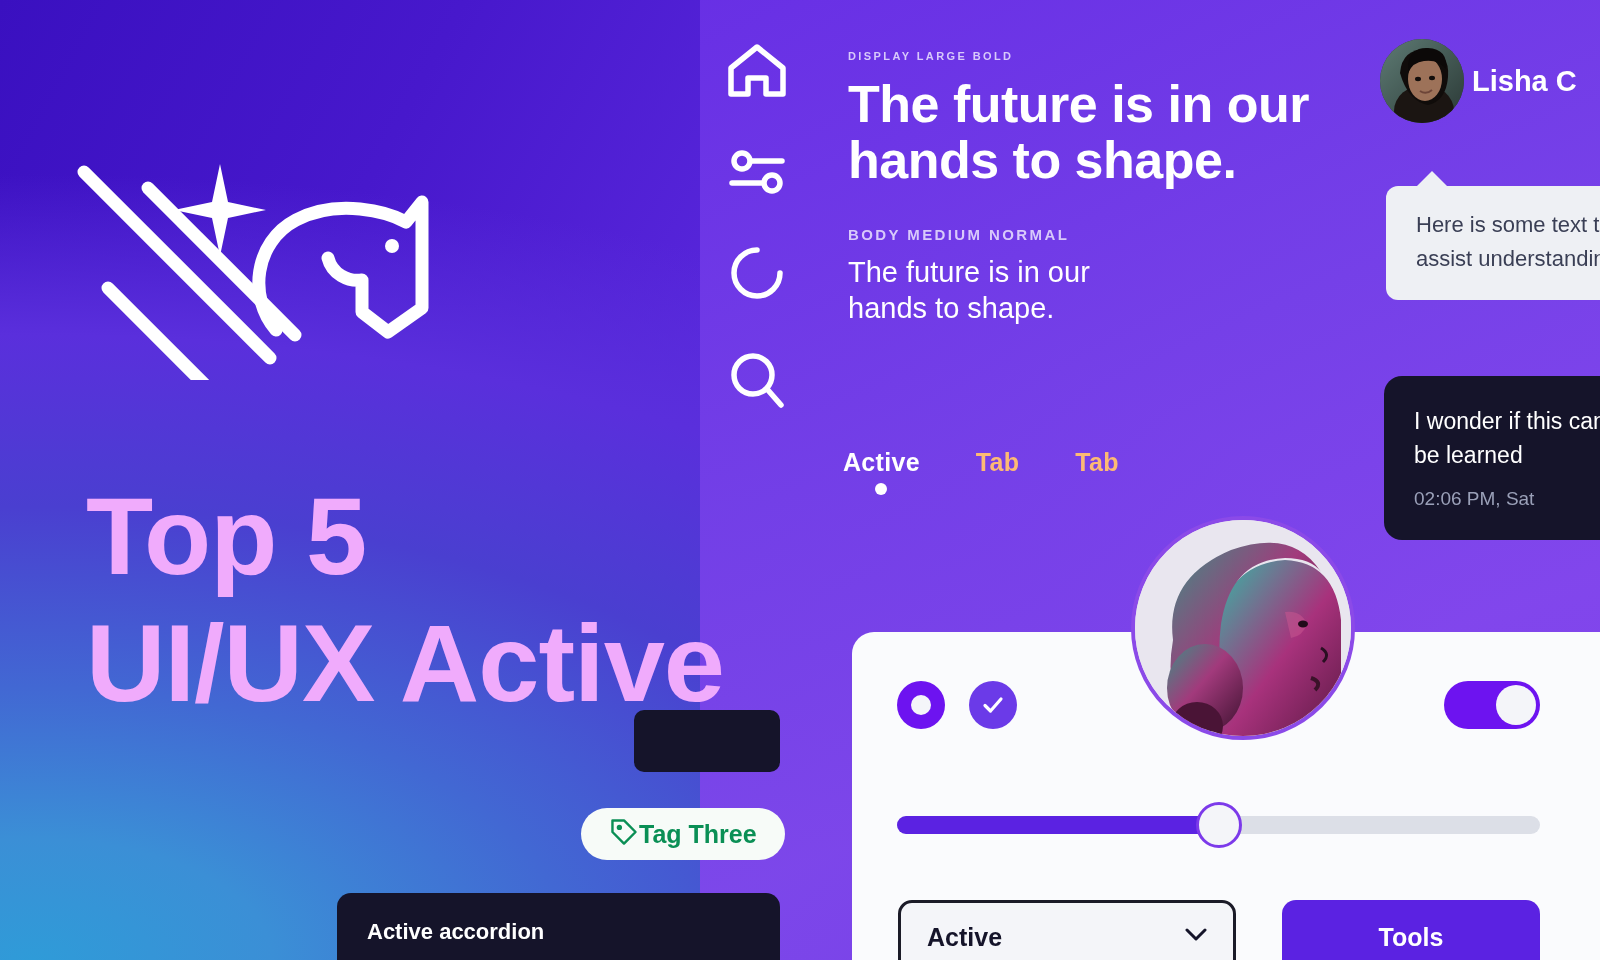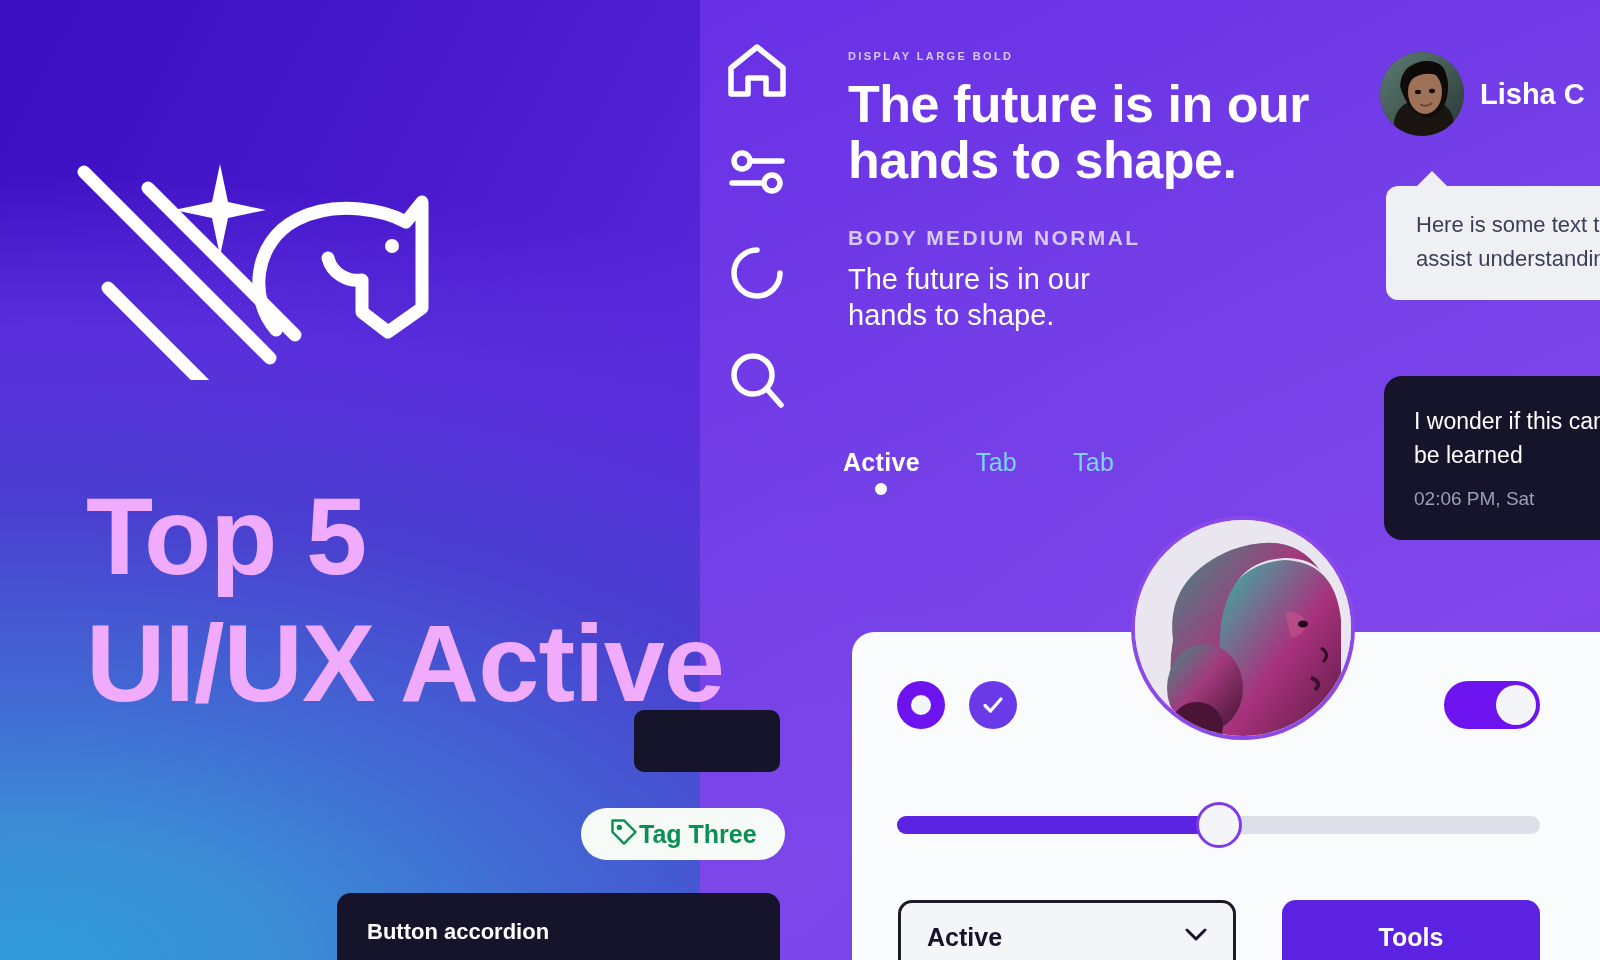--- a/index.html
+++ b/index.html
@@ -28,33 +28,33 @@
 
   
   .icon-col{position:absolute;left:722px;top:42px;width:70px;
       display:flex;flex-direction:column;gap:48px;align-items:center;}
   .icon-col svg{display:block;}
 
   
   .type-block{position:absolute;left:848px;top:50px;width:500px;}
   .eyebrow{color:#d8c9fb;font-size:11px;font-weight:700;letter-spacing:2.4px;text-transform:uppercase;}
   .display-lg{color:#fff;font-size:52px;line-height:1.08;font-weight:700;margin:14px 0 0;letter-spacing:-.5px;}
-  .eyebrow2{color:#d8c9fb;font-size:21px;font-weight:700;letter-spacing:2.4px;margin-top:38px;text-transform:uppercase;}
+  .eyebrow2{color:#d8c9fb;font-size:15px;font-weight:700;letter-spacing:2.4px;margin-top:38px;text-transform:uppercase;}
   .body-md{color:#fff;font-size:29px;line-height:1.22;font-weight:400;margin-top:12px;}
 
   
   .tabs{position:absolute;left:843px;top:448px;display:flex;gap:56px;align-items:flex-start;}
   .tab{position:relative;font-size:25px;letter-spacing:.3px;padding-bottom:20px;}
   .tab.active{color:#fff;font-weight:700;}
-  .tab.inactive{color:#7dd3fc;font-weight:400;}
+  .tab.inactive{color:#fdba74;font-weight:700;}
   .tab .dot{position:absolute;left:50%;transform:translateX(-50%);bottom:2px;
       width:12px;height:12px;border-radius:50%;background:#fff;}
 
   
-  .person{position:absolute;left:1380px;top:52px;display:flex;align-items:center;gap:16px;}
+  .person{position:absolute;left:1380px;top:39px;display:flex;align-items:center;gap:8px;}
   .avatar-sm{width:84px;height:84px;border-radius:50%;overflow:hidden;position:relative;
       background:#2b3a38;flex:none;}
   .person-name{color:#fff;font-size:29px;font-weight:700;white-space:nowrap;}
 
   
   .tooltip{position:absolute;left:1386px;top:186px;width:260px;background:#eef0f4;
       border-radius:12px;padding:22px 22px 24px 30px;box-sizing:border-box;}
   .tooltip .arrow{position:absolute;left:30px;top:-15px;width:0;height:0;
       border-left:16px solid transparent;border-right:16px solid transparent;border-bottom:16px solid #eef0f4;}
   .tooltip p{margin:0;color:#3a3f55;font-size:22px;line-height:1.54;}
@@ -227,21 +227,21 @@
     <span>
       <svg width="30" height="30" viewBox="0 0 26 26" fill="none" stroke="#0a8f55" stroke-width="2.1" stroke-linecap="round" stroke-linejoin="round">
         <path d="M3 3 L13 3 L23 13 L13 23 L3 13 Z"></path>
         <circle cx="9" cy="9" r="2.3" fill="#0a8f55" stroke="none"></circle>
       </svg>
     </span>
     <span class="label">Tag Three</span>
   </div>
 
   <div class="accordion">
-    <div class="t">Button accordion</div>
+    <div class="t">Active accordion</div>
   </div>
 
   <div class="card"></div>
 
   <div class="radio">
     <span class="inner"></span>
   </div>
 
   <div class="check">
     <svg width="26" height="26" viewBox="0 0 26 26" fill="none" stroke="#fff" stroke-width="3.2" stroke-linecap="round" stroke-linejoin="round">

